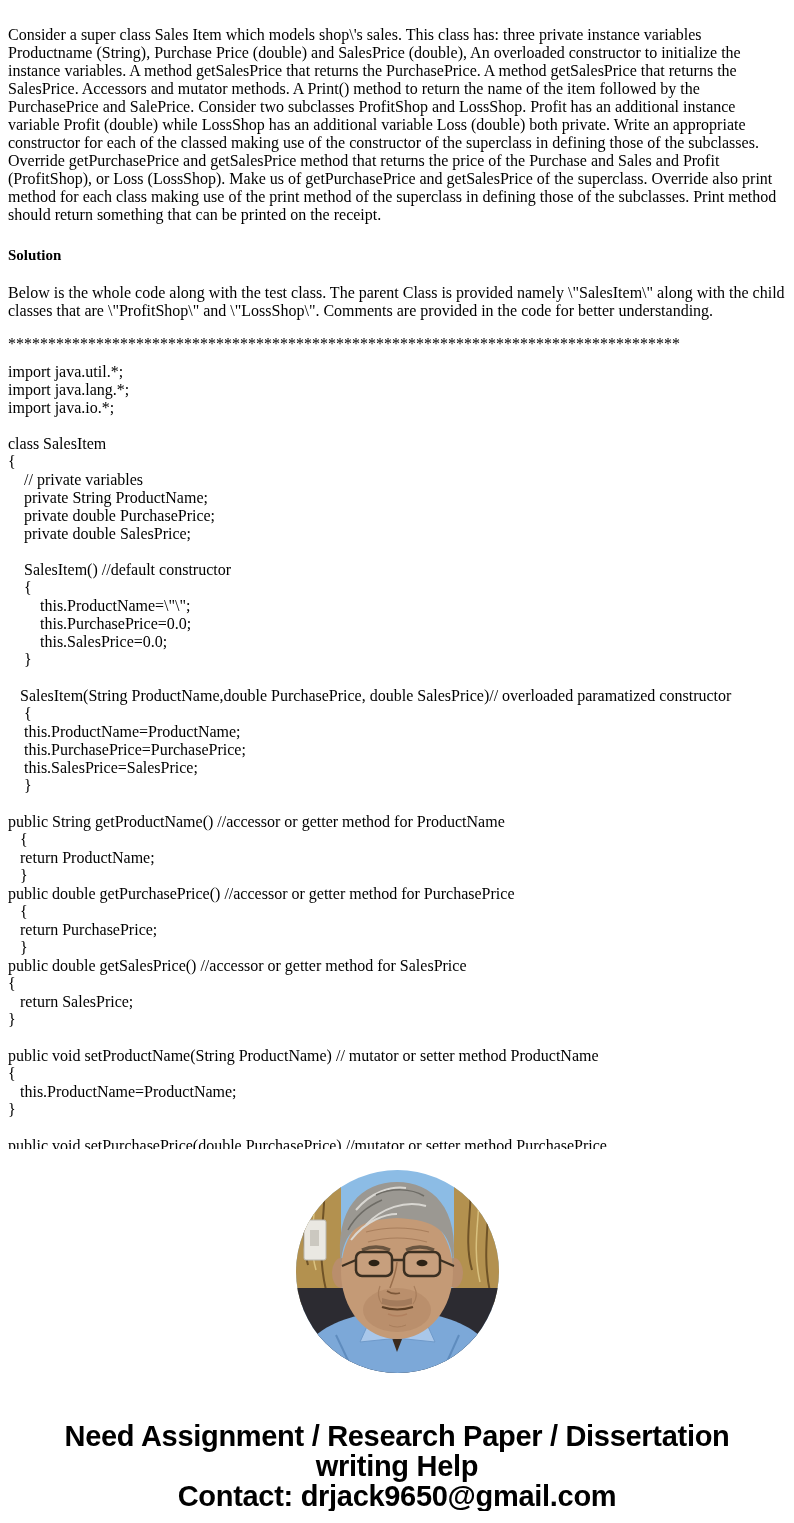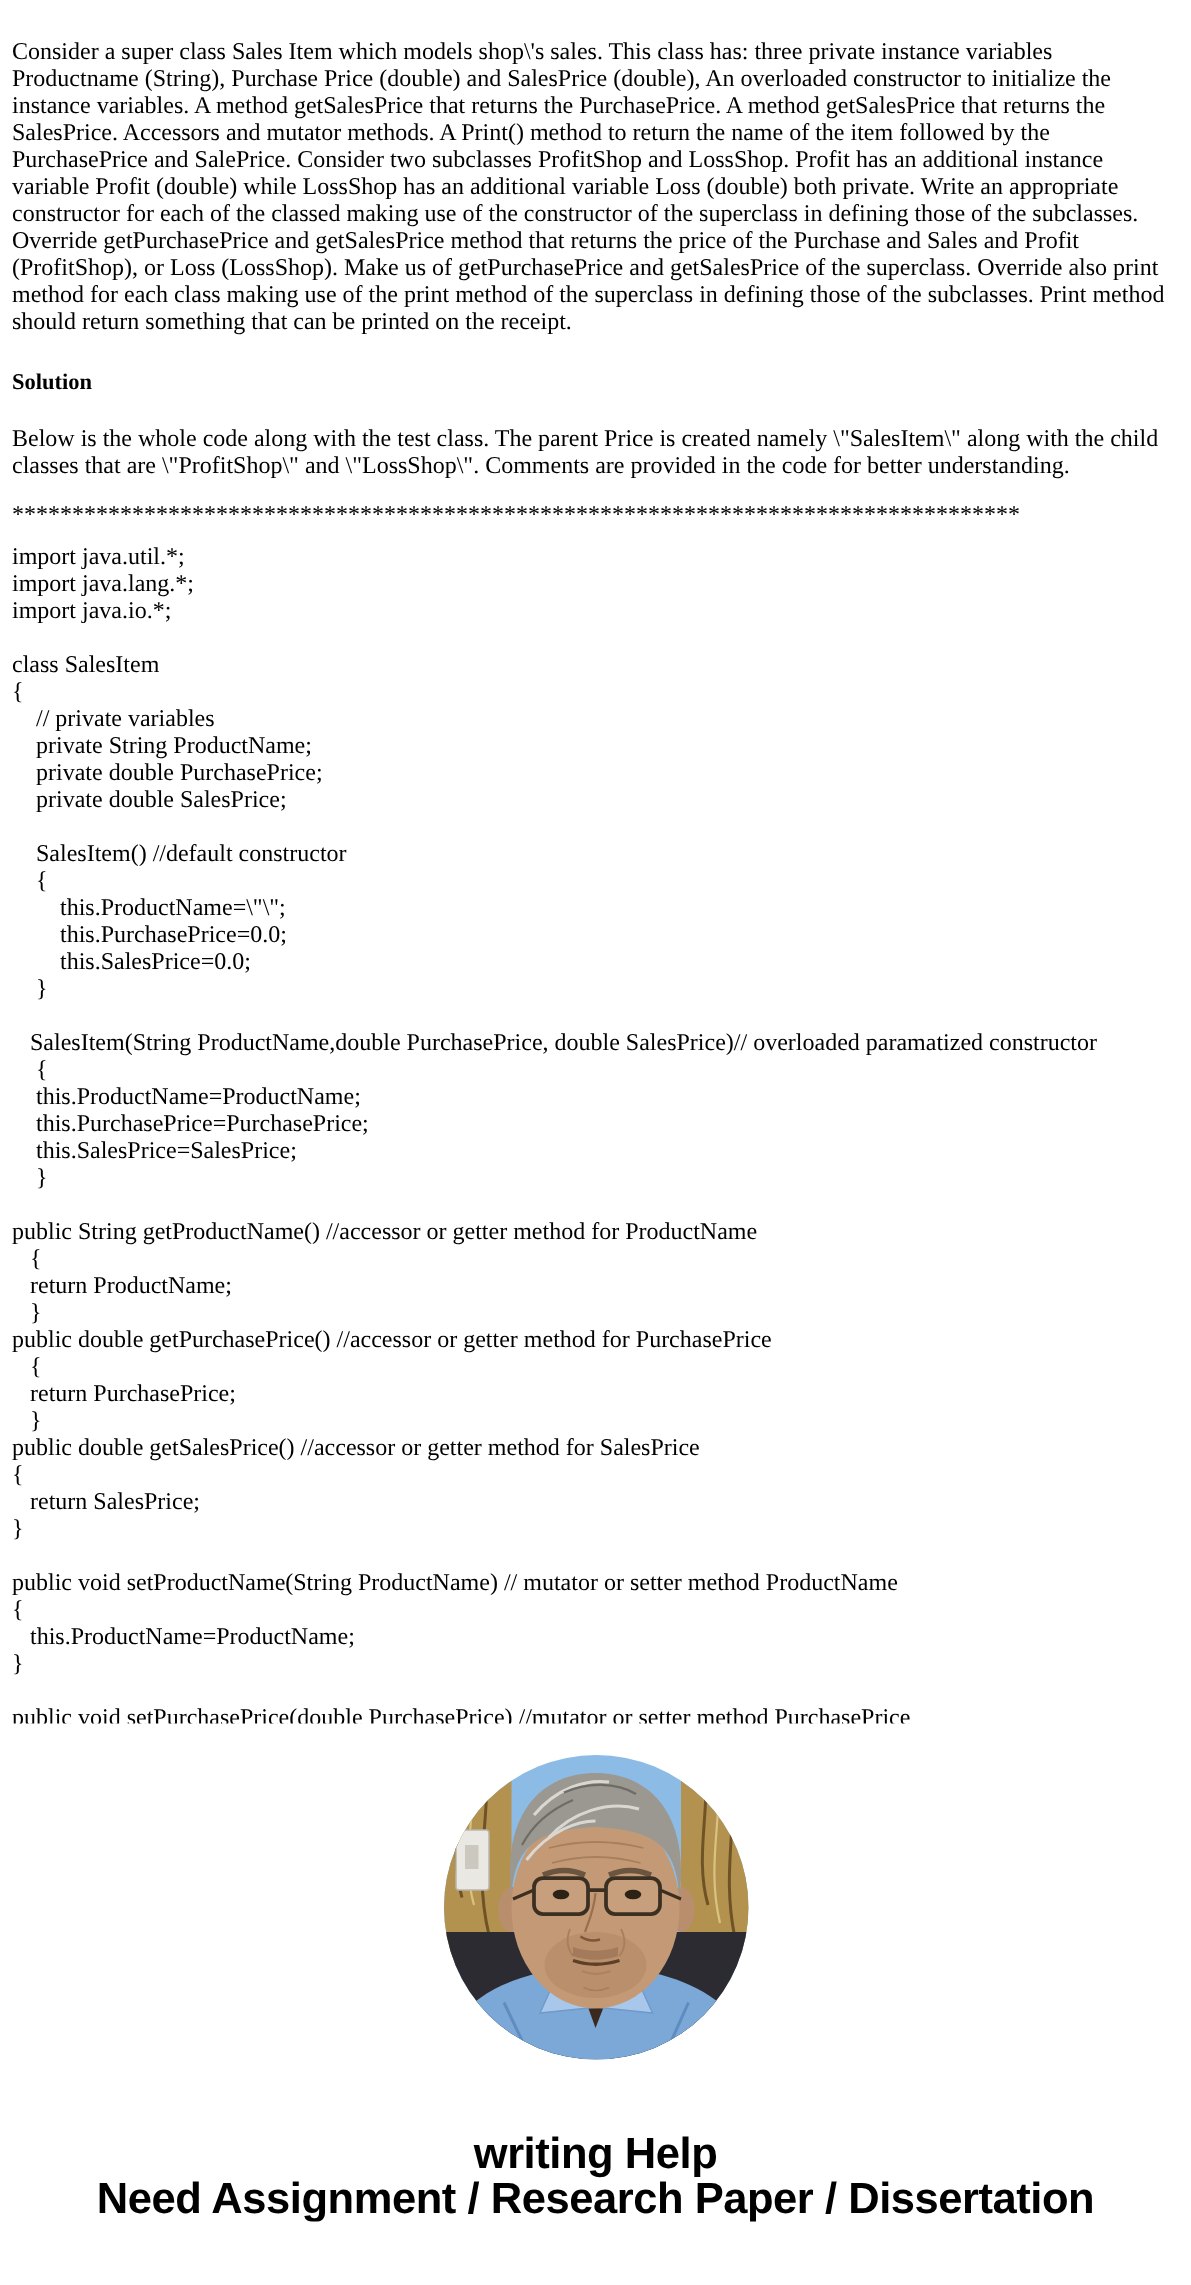--- a/index.html
+++ b/index.html
@@ -64,21 +64,21 @@
   }
 </style>
 </head>
 <body>
 
 <div class="content">
   <p class="problem">Consider a super class Sales Item which models shop\'s sales. This class has: three private instance variables Productname (String), Purchase Price (double) and SalesPrice (double), An overloaded constructor to initialize the instance variables. A method getSalesPrice that returns the PurchasePrice. A method getSalesPrice that returns the SalesPrice. Accessors and mutator methods. A Print() method to return the name of the item followed by the PurchasePrice and SalePrice. Consider two subclasses ProfitShop and LossShop. Profit has an additional instance variable Profit (double) while LossShop has an additional variable Loss (double) both private. Write an appropriate constructor for each of the classed making use of the constructor of the superclass in defining those of the subclasses. Override getPurchasePrice and getSalesPrice method that returns the price of the Purchase and Sales and Profit (ProfitShop), or Loss (LossShop). Make us of getPurchasePrice and getSalesPrice of the superclass. Override also print method for each class making use of the print method of the superclass in defining those of the subclasses. Print method should return something that can be printed on the receipt.</p>
 
   <h3 class="solution">Solution</h3>
 
-  <p class="intro">Below is the whole code along with the test class. The parent Price is created namely \"SalesItem\" along with the child classes that are \"ProfitShop\" and \"LossShop\". Comments are provided in the code for better understanding.</p>
+  <p class="intro">Below is the whole code along with the test class. The parent Class is provided namely \"SalesItem\" along with the child classes that are \"ProfitShop\" and \"LossShop\". Comments are provided in the code for better understanding.</p>
 
   <div class="separator">************************************************************************************</div>
 
   <pre class="code">import java.util.*;
 import java.lang.*;
 import java.io.*;
 
 class SalesItem
 {
     // private variables
@@ -199,15 +199,16 @@
         <path d="M86,128 Q101,133 116,128 L116,134 Q101,139 86,134 Z" fill="rgba(110,80,55,0.3)"></path>
         <path d="M86,137 Q101,142 117,137" stroke="#5e4026" stroke-width="2.2" fill="none"></path>
         <path d="M92,144 Q101,148 111,144" stroke="#b1805e" stroke-width="1.5" fill="none"></path>
         <path d="M93,155 Q101,159 110,155" stroke="#a87e5c" stroke-width="1" fill="none"></path>
       </g>
     </g>
   </svg>
 </div>
 
 <div class="footer">
+  <div>Need Assignment / Research Paper / Dissertation</div>
   <div>writing Help</div>
-  <div>Need Assignment / Research Paper / Dissertation</div>
+  <div>Contact: drjack9650@gmail.com</div>
 </div>
 
 </body></html>

